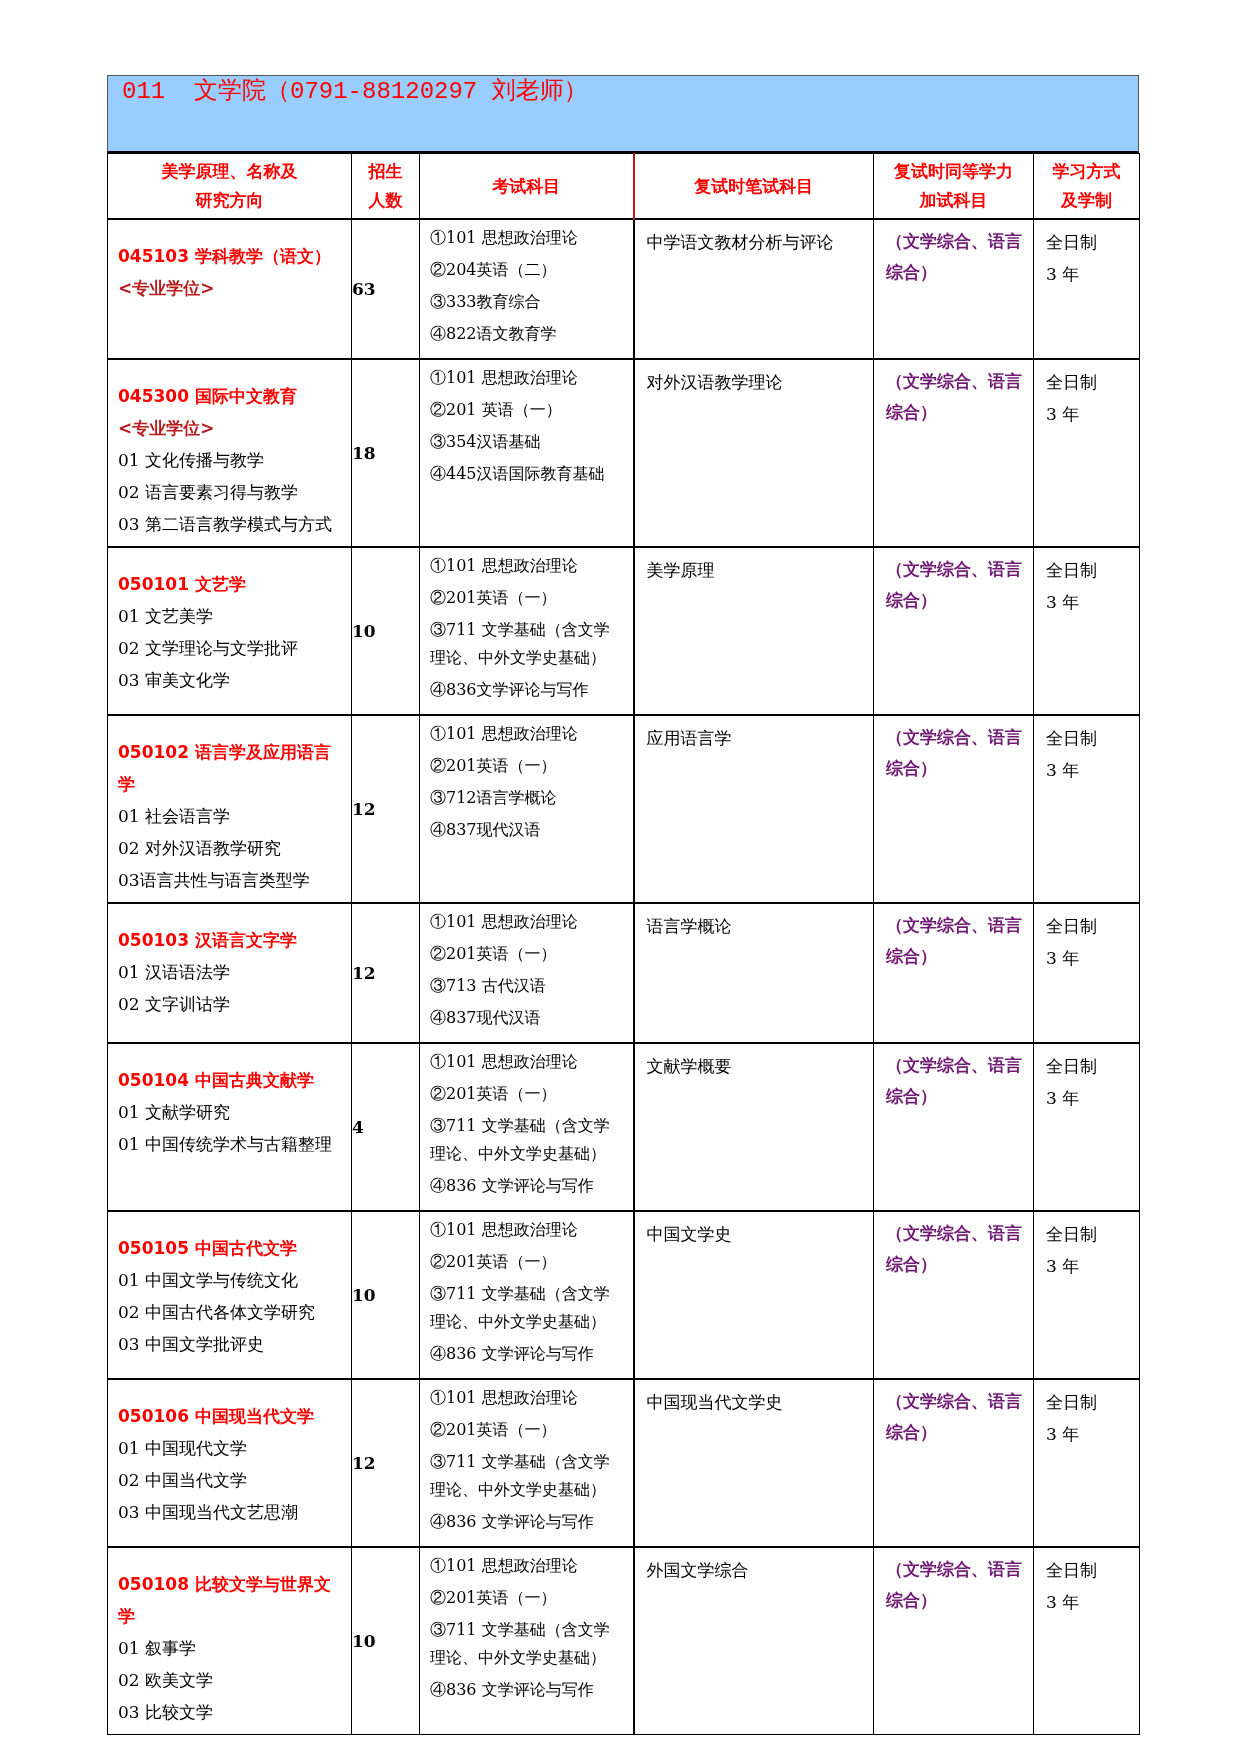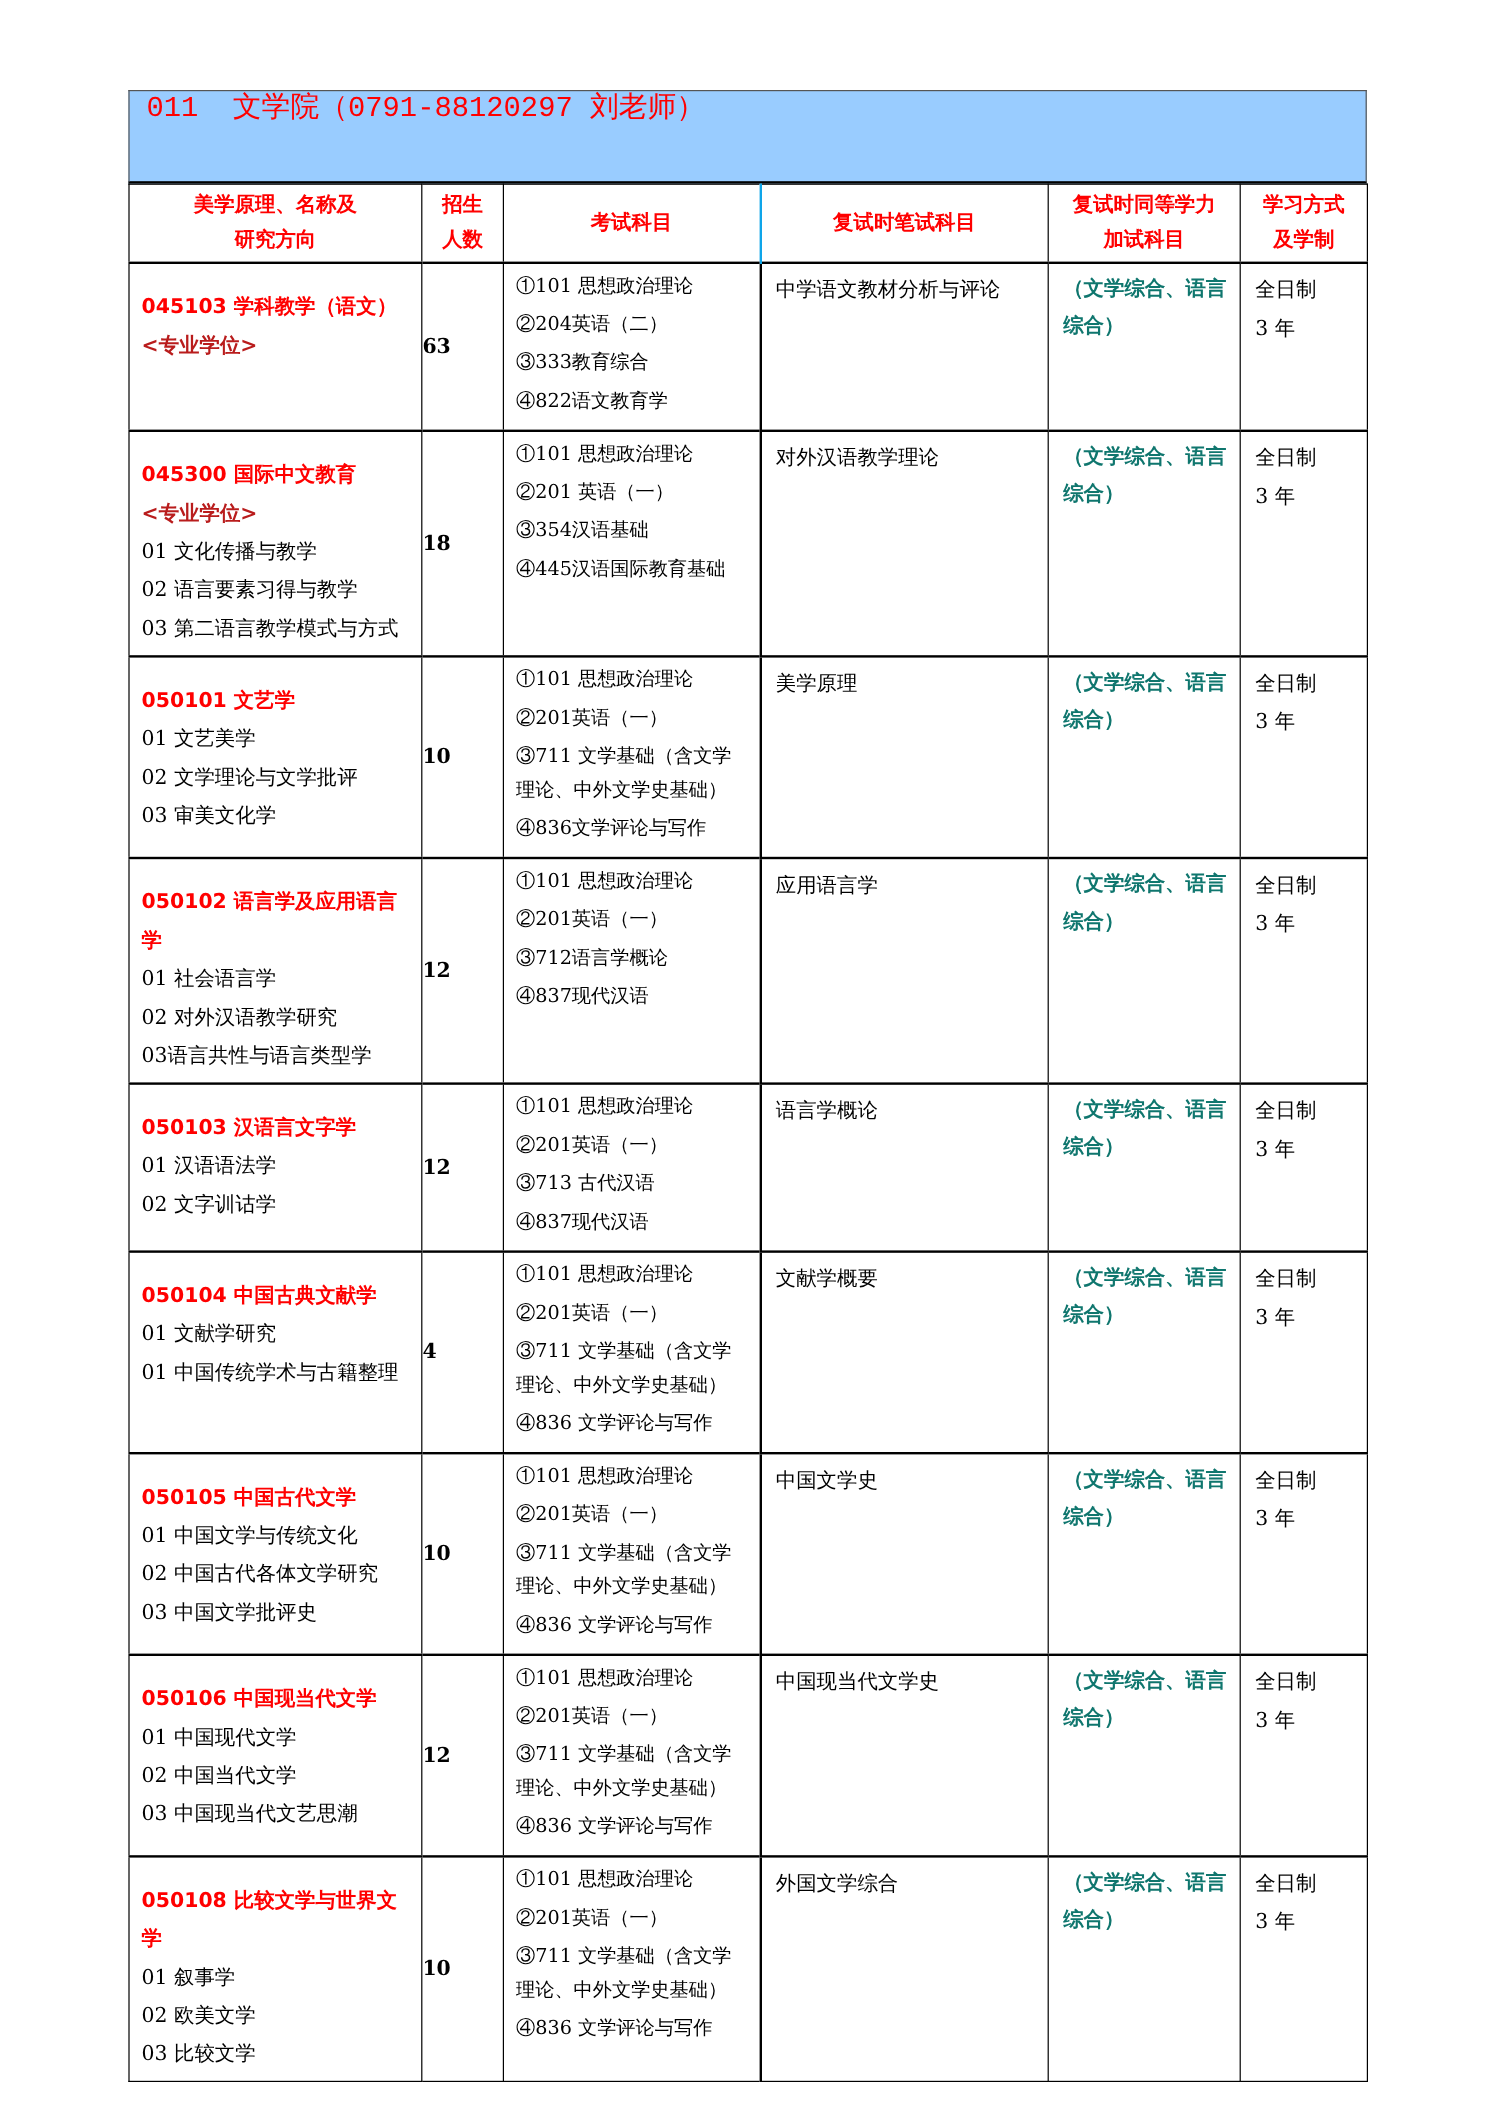--- a/index.html
+++ b/index.html
@@ -19,21 +19,21 @@
   tr.row > td { border-top: 2px solid #000; }
   td.c-major { padding: 20px 8px 6px 10px; }
   td.c-num { text-align: left; vertical-align: middle; font-weight: bold; font-size: 17px; }
   td.c-exam { padding: 4px 21px 6px 10px; }
   td.c-retest { padding: 6px 12px; border-left: 2px solid #000; }
   td.c-extra { padding: 6px 8px 6px 12px; }
   td.c-mode { padding: 6px 10px 6px 12px; }
   .ln { font-size: 17px; line-height: 32px; }
   .code { color: #ff0000; font-weight: bold; font-family: "DejaVu Sans", sans-serif; }
   .pro { color: #b91c1c; font-weight: bold; font-family: "DejaVu Sans", sans-serif; }
-  .extra { color: #0f766e; font-weight: bold; font-family: "DejaVu Sans", sans-serif; font-size: 17px; line-height: 31px; }
+  .extra { color: #701a75; font-weight: bold; font-family: "DejaVu Sans", sans-serif; font-size: 17px; line-height: 31px; }
   .exam-wrap { font-size: 16px; line-height: 28px; }
   .exam-item { margin-bottom: 4px; }
 </style>
 </head>
 <body>
 
 <div class="page">
   <div class="banner">
     <div class="line1">011  文学院（0791-88120297 刘老师）</div>
   </div>
@@ -51,21 +51,21 @@
       <tr>
         <th>
             <div>美学原理、名称及</div>
             <div>研究方向</div>
           </th>
         <th>
             <div>招生</div>
             <div>人数</div>
           </th>
         <th>考试科目</th>
-        <th style="border-left:2px solid #0ea5e9">复试时笔试科目</th>
+        <th style="border-left:2px solid #b91c1c">复试时笔试科目</th>
         <th>
             <div>复试时同等学力</div>
             <div>加试科目</div>
           </th>
         <th>
             <div>学习方式</div>
             <div>及学制</div>
           </th>
       </tr>
     </thead>

